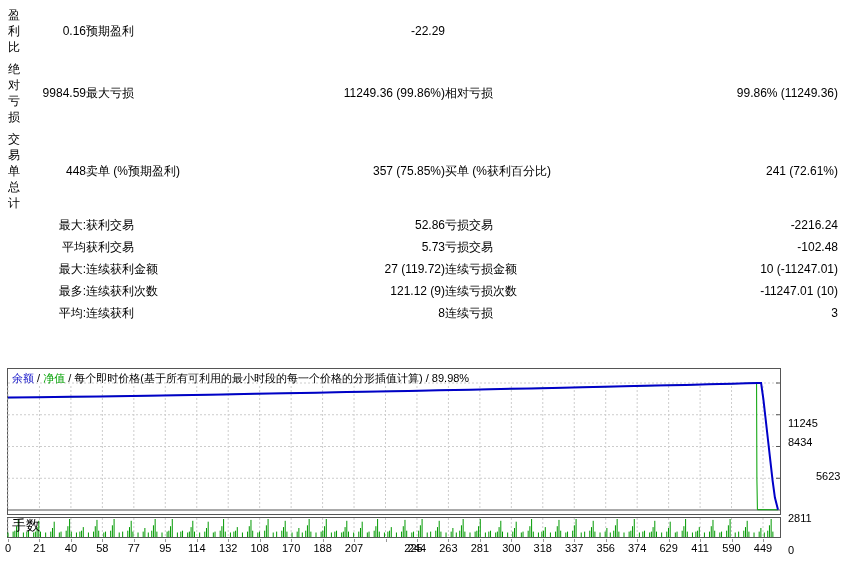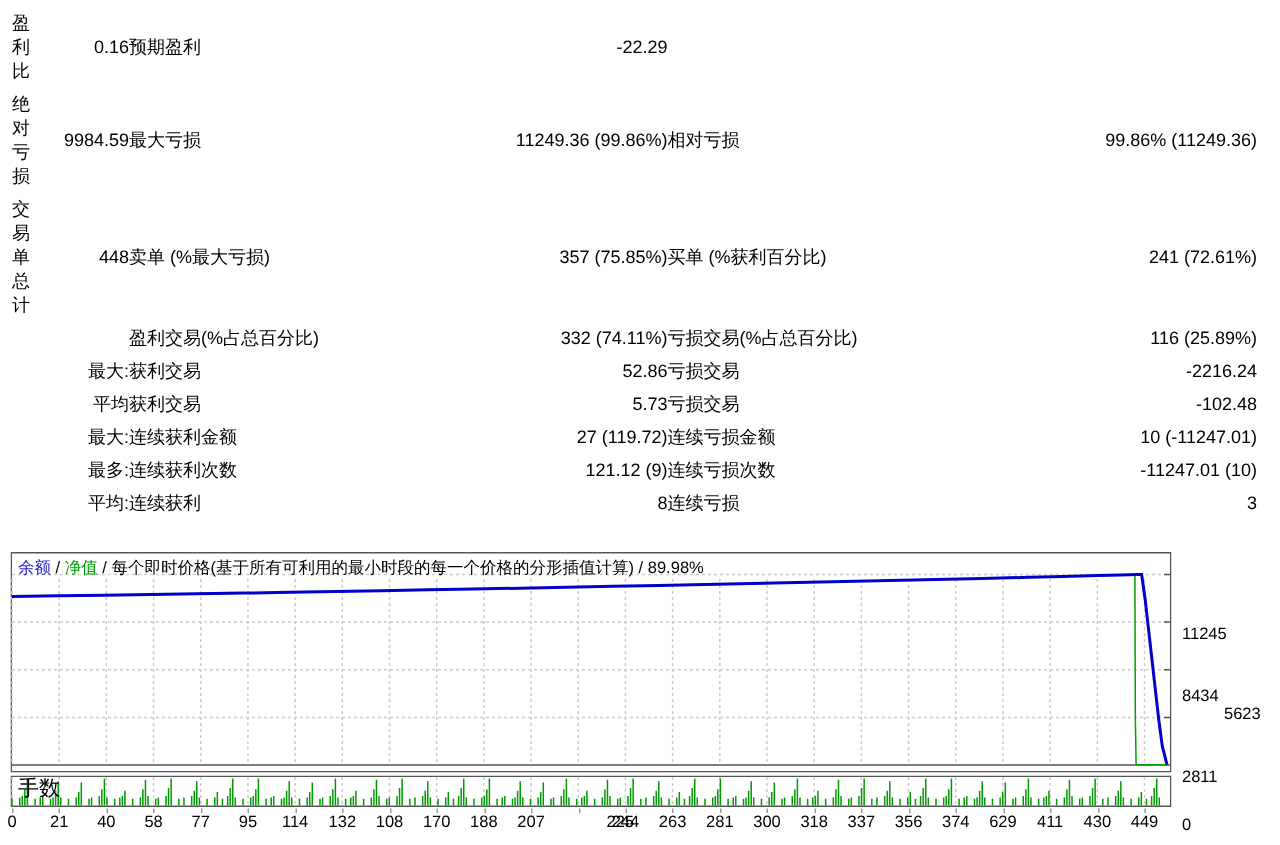--- a/index.html
+++ b/index.html
@@ -45,32 +45,24 @@
         <td class="c1">绝对亏损</td>
         <td class="c2">9984.59</td>
         <td class="c3">最大亏损</td>
         <td class="c4">11249.36 (99.86%)</td>
         <td class="c5">相对亏损</td>
         <td class="c6">99.86% (11249.36)</td>
       </tr>
       <tr>
         <td class="c1">交易单总计</td>
         <td class="c2">448</td>
-        <td class="c3">卖单 (%最大亏损)</td>
+        <td class="c3">卖单 (%预期盈利)</td>
         <td class="c4">357 (75.85%)</td>
         <td class="c5">买单 (%获利百分比)</td>
         <td class="c6">241 (72.61%)</td>
-      </tr>
-      <tr>
-        <td class="c1"></td>
-        <td class="c2"></td>
-        <td class="c3">盈利交易(%占总百分比)</td>
-        <td class="c4">332 (74.11%)</td>
-        <td class="c5">亏损交易(%占总百分比)</td>
-        <td class="c6">116 (25.89%)</td>
       </tr>
       <tr>
         <td class="c1"></td>
         <td class="c2">最大:</td>
         <td class="c3">获利交易</td>
         <td class="c4">52.86</td>
         <td class="c5">亏损交易</td>
         <td class="c6">-2216.24</td>
       </tr>
       <tr>
@@ -148,21 +140,21 @@
         <line x1="769" y1="46.74717652289907" x2="773" y2="46.74717652289907" stroke="#555555" stroke-width="1"></line>
         <line x1="1" y1="15" x2="773" y2="15" stroke="#CCCCCC" stroke-width="1" stroke-dasharray="2,2"></line>
         <line x1="769" y1="15" x2="773" y2="15" stroke="#555555" stroke-width="1"></line>
         <polyline points="1.0,29.7 62.6,28.9 124.2,28.0 185.8,27.0 247.4,25.8 309.0,24.7 370.6,23.5 432.2,22.3 493.8,21.1 555.4,19.7 617.0,18.4 678.6,16.9 724.8,15.8 741.7,15.2 749.6,15.1 749.9,110.4 750.4,141.7 771.0,141.8" fill="none" stroke="#00A000" stroke-width="1"></polyline>
         <polyline points="1.0,29.6 31.8,29.2 62.6,28.8 93.4,28.4 124.2,27.9 155.0,27.4 185.8,26.9 216.6,26.4 247.4,25.8 278.2,25.2 309.0,24.7 339.8,24.1 370.6,23.5 401.4,22.9 432.2,22.3 463.0,21.7 493.8,21.0 524.6,20.4 555.4,19.7 586.2,19.0 617.0,18.3 647.8,17.6 678.6,16.9 701.7,16.3 724.8,15.7 740.2,15.3 751.0,15.0 754.1,15.0 756.4,31.3 758.7,51.6 761.0,72.0 763.3,92.3 765.6,112.6 767.9,129.6 771.0,141.7" fill="none" stroke="#0000C8" stroke-width="2"></polyline>
       </svg></div>
   <div id="y-axis-labels">
       <div class="ylab" style="top: 136px;">0</div>
       <div class="ylab" style="top: 104.253px;">2811</div>
       <div class="ylab" style="top: 62px; padding-left: 28px;">5623</div>
-      <div class="ylab" style="top: 50px;">8434</div>
+      <div class="ylab" style="top: 28px;">8434</div>
       <div class="ylab" style="top: 9px;">11245</div>
     </div>
   <div id="lots-label">手数</div>
   <div id="lots-chart-box"><svg width="774" height="21">
         <rect x="0.5" y="0.5" width="773" height="20" fill="#ffffff" stroke="#555555"></rect>
         <line x1="1" y1="1" x2="1" y2="20" stroke="#CCCCCC" stroke-width="1" stroke-dasharray="2,2"></line>
         <line x1="32.45833333333333" y1="1" x2="32.45833333333333" y2="20" stroke="#CCCCCC" stroke-width="1" stroke-dasharray="2,2"></line>
         <line x1="63.916666666666664" y1="1" x2="63.916666666666664" y2="20" stroke="#CCCCCC" stroke-width="1" stroke-dasharray="2,2"></line>
         <line x1="95.375" y1="1" x2="95.375" y2="20" stroke="#CCCCCC" stroke-width="1" stroke-dasharray="2,2"></line>
         <line x1="126.83333333333333" y1="1" x2="126.83333333333333" y2="20" stroke="#CCCCCC" stroke-width="1" stroke-dasharray="2,2"></line>
@@ -483,18 +475,18 @@
       <div class="xlab" style="left: 567.25px;">337</div>
       <div class="xtick" style="left: 598.708px;"></div>
       <div class="xlab" style="left: 598.708px;">356</div>
       <div class="xtick" style="left: 630.167px;"></div>
       <div class="xlab" style="left: 630.167px;">374</div>
       <div class="xtick" style="left: 661.625px;"></div>
       <div class="xlab" style="left: 661.625px;">629</div>
       <div class="xtick" style="left: 693.083px;"></div>
       <div class="xlab" style="left: 693.083px;">411</div>
       <div class="xtick" style="left: 724.542px;"></div>
-      <div class="xlab" style="left: 724.542px;">430</div>
+      <div class="xlab" style="left: 724.542px;">590</div>
       <div class="xtick" style="left: 756px;"></div>
       <div class="xlab" style="left: 756px;">449</div>
     </div>
 
 </div>
 
 </body></html>

